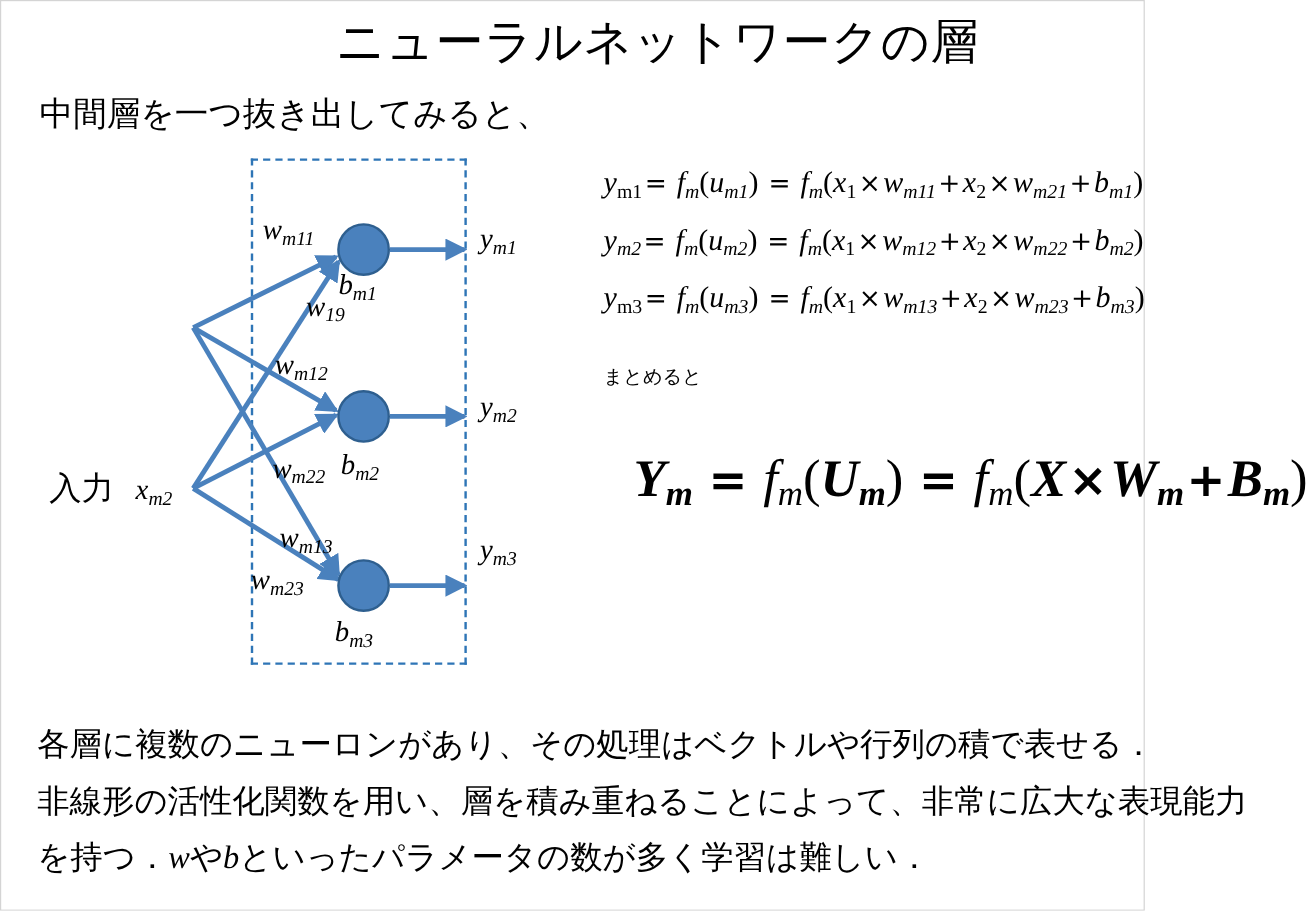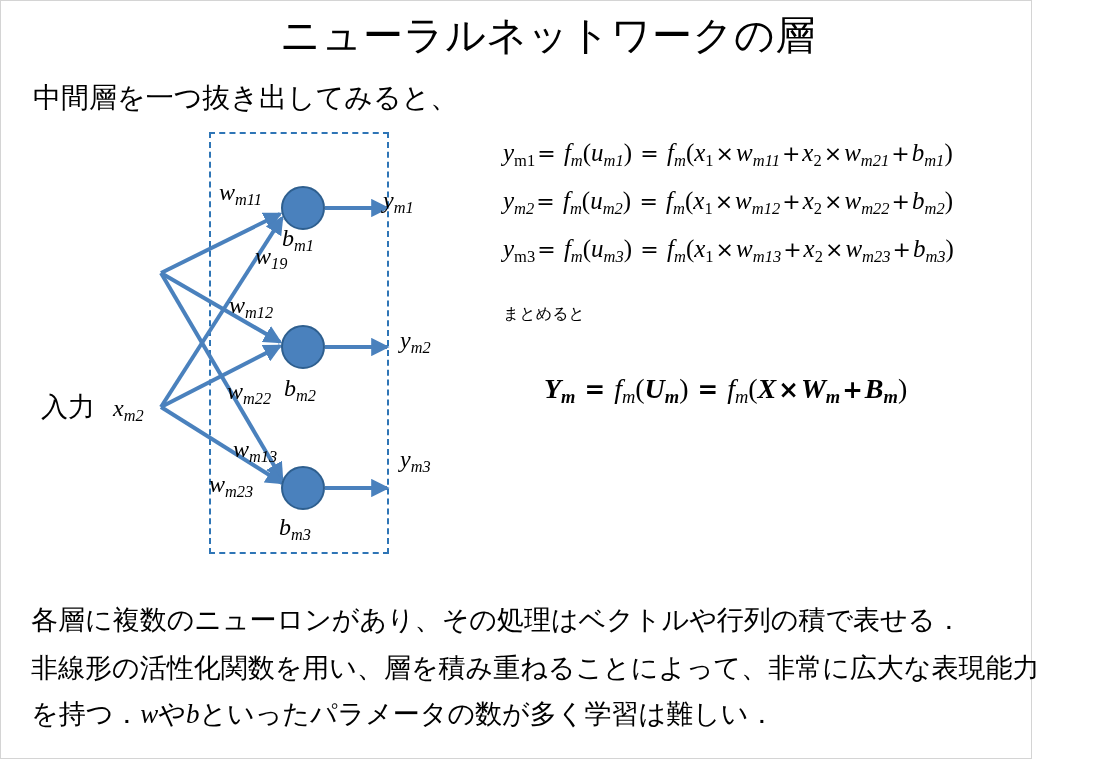--- a/index.html
+++ b/index.html
@@ -11,21 +11,21 @@
     width: 1094px;
     height: 759px;
     position: relative;
     overflow: hidden;
     font-family: "Liberation Sans", "DejaVu Sans", sans-serif;
     color: #000000;
   }
   .slide {
     position: absolute;
     left: 0; top: 0;
-    width: 1032px;
+    width: 954px;
     height: 759px;
     background: #ffffff;
     border: 1px solid #d4d4d4;
     box-sizing: border-box;
   }
   .abs { position: absolute; }
 
   
   #title {
     top: 8px;
@@ -38,20 +38,21 @@
     white-space: nowrap;
   }
 
   
   #subtitle {
     top: 78px;
     left: 32px;
     font-size: 28px;
     line-height: 38px;
     white-space: nowrap;
+    font-family: Liberation Mono, monospace;
   }
 
   
   .math {
     font-family: "Liberation Serif", "DejaVu Serif", serif;
     font-style: italic;
     white-space: nowrap;
     text-align: center;
   }
   .math .up { font-style: normal; }
@@ -65,23 +66,22 @@
     font-style: normal;
     font-family: "DejaVu Sans", sans-serif;
     font-size: 0.88em;
     padding: 0 2px;
   }
   .eqline {
     font-size: 25px;
     line-height: 34px;
   }
   .bigeq {
-    font-size: 28px;
+    font-size: 44px;
     font-weight: bold;
-    margin-left: 16px;
   }
   .bigeq .fn { font-weight: normal; }
 
   
   #dashed-box {
     left: 208px;
     top: 131px;
     width: 180px;
     height: 422px;
     border: 2px dashed #2e75b6;
@@ -207,21 +207,21 @@
   <div class="abs lbl" style="left:281px; top:224px;">
     <span>b</span><sub>m1</sub>
   </div>
   <div class="abs lbl" style="left:283px; top:374px;">
     <span>b</span><sub>m2</sub>
   </div>
   <div class="abs lbl" style="left:278px; top:513px;">
     <span>b</span><sub>m3</sub>
   </div>
 
-  <div class="abs lbl" style="left:382px; top:186px;">
+  <div class="abs lbl" style="left:399px; top:186px;">
     <span>y</span><sub>m1</sub>
   </div>
   <div class="abs lbl" style="left:399px; top:326px;">
     <span>y</span><sub>m2</sub>
   </div>
   <div class="abs lbl" style="left:399px; top:445px;">
     <span>y</span><sub>m3</sub>
   </div>
 
   <div class="abs math eqline" style="left:502px; top:135px;">

